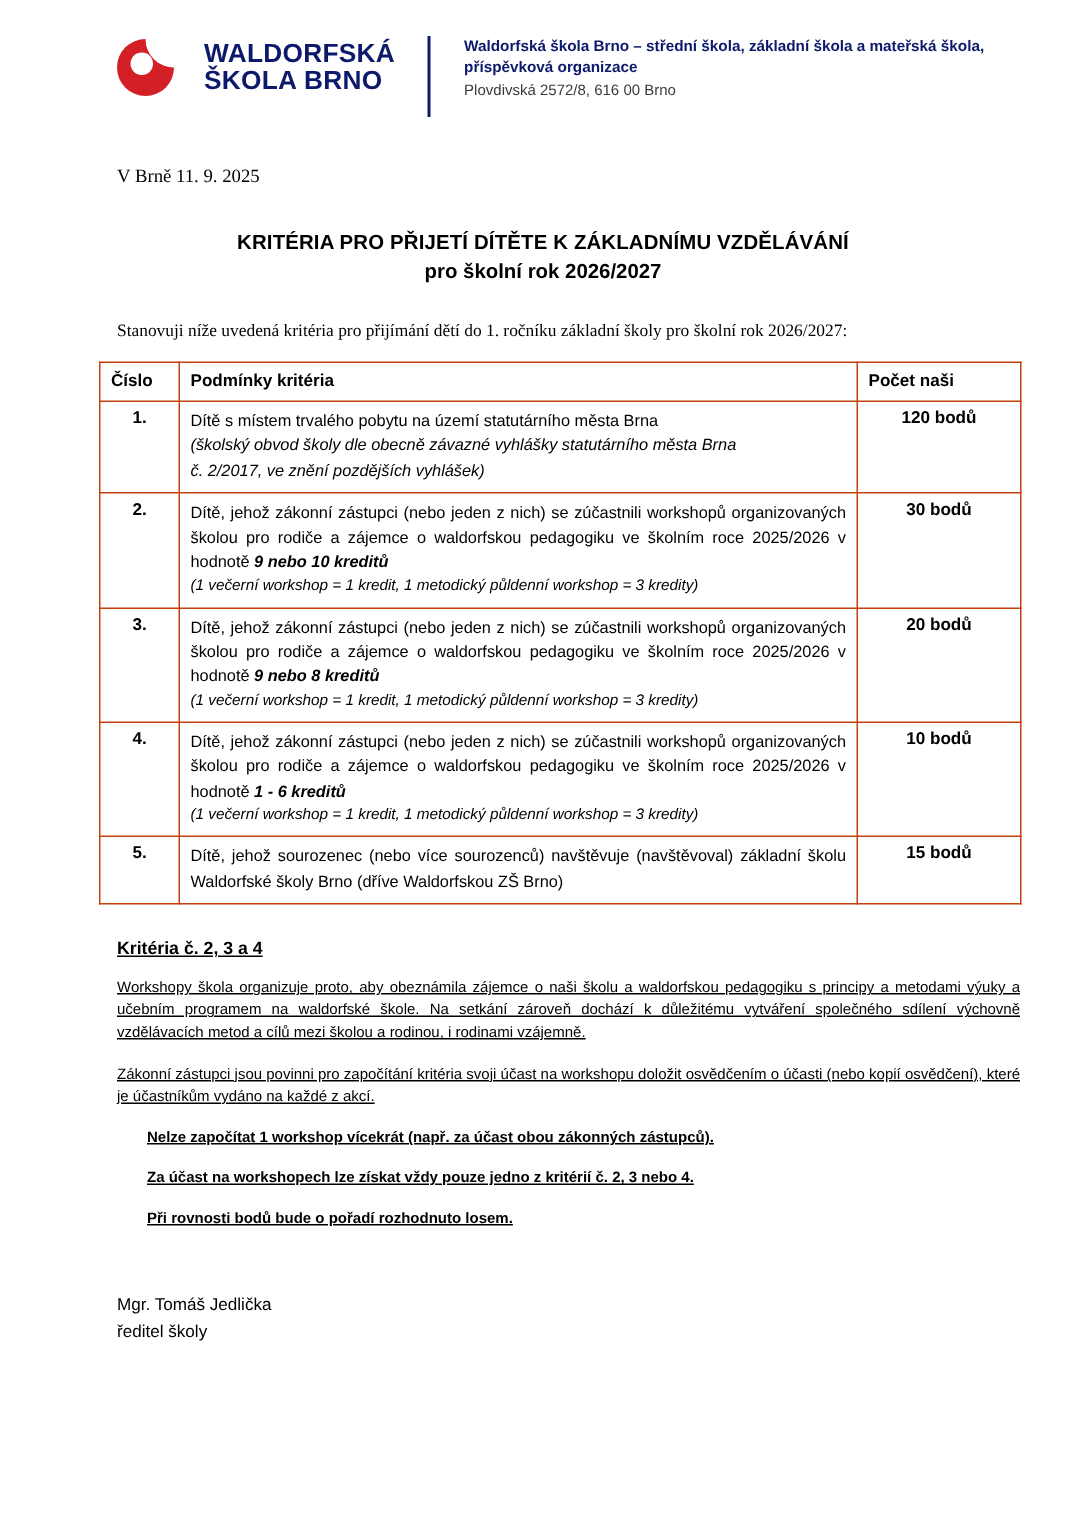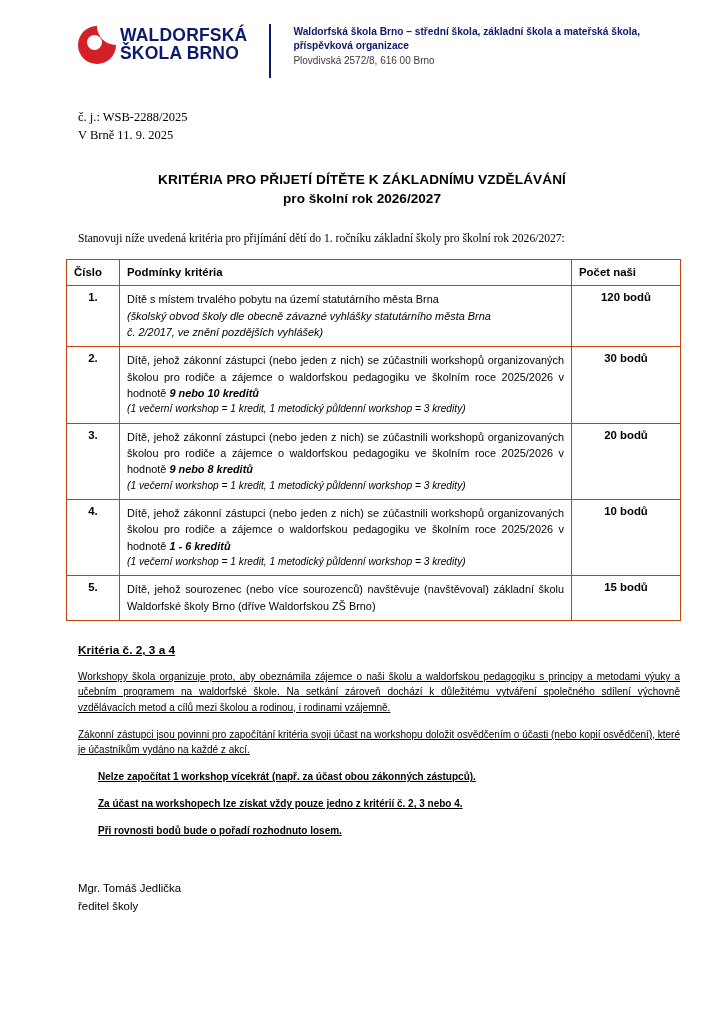--- a/index.html
+++ b/index.html
@@ -26,21 +26,21 @@
   
   .header {
     display: flex;
     align-items: flex-start;
     padding: 22px 44px 0 78px;
     gap: 18px;
   }
   .logo-block {
     display: flex;
     align-items: center;
-    gap: 4px;
+    gap: 20px;
     flex: 0 0 auto;
     padding-top: 4px;
   }
   .logo-mark {
     width: 38px;
     height: 38px;
     position: relative;
     flex: 0 0 auto;
   }
   .logo-mark .ring {
@@ -231,21 +231,20 @@
     </div>
     <div class="header-divider"></div>
     <div class="school-info">
       <div>Waldorfská škola Brno – střední škola, základní škola a mateřská škola,</div>
       <div>příspěvková organizace</div>
       <div class="addr">Plovdivská 2572/8, 616 00 Brno</div>
     </div>
   </div>
 
   <div class="refs">
-    <div>č. j.: WSB-2288/2025</div>
     <div>V Brně 11. 9. 2025</div>
   </div>
 
   <div class="title-wrap">
     <div class="title-main">KRITÉRIA PRO PŘIJETÍ DÍTĚTE K ZÁKLADNÍMU VZDĚLÁVÁNÍ</div>
     <div class="title-sub">pro školní rok 2026/2027</div>
   </div>
 
   <div class="intro">Stanovuji níže uvedená kritéria pro přijímání dětí do 1. ročníku základní školy pro školní rok 2026/2027:</div>
 

